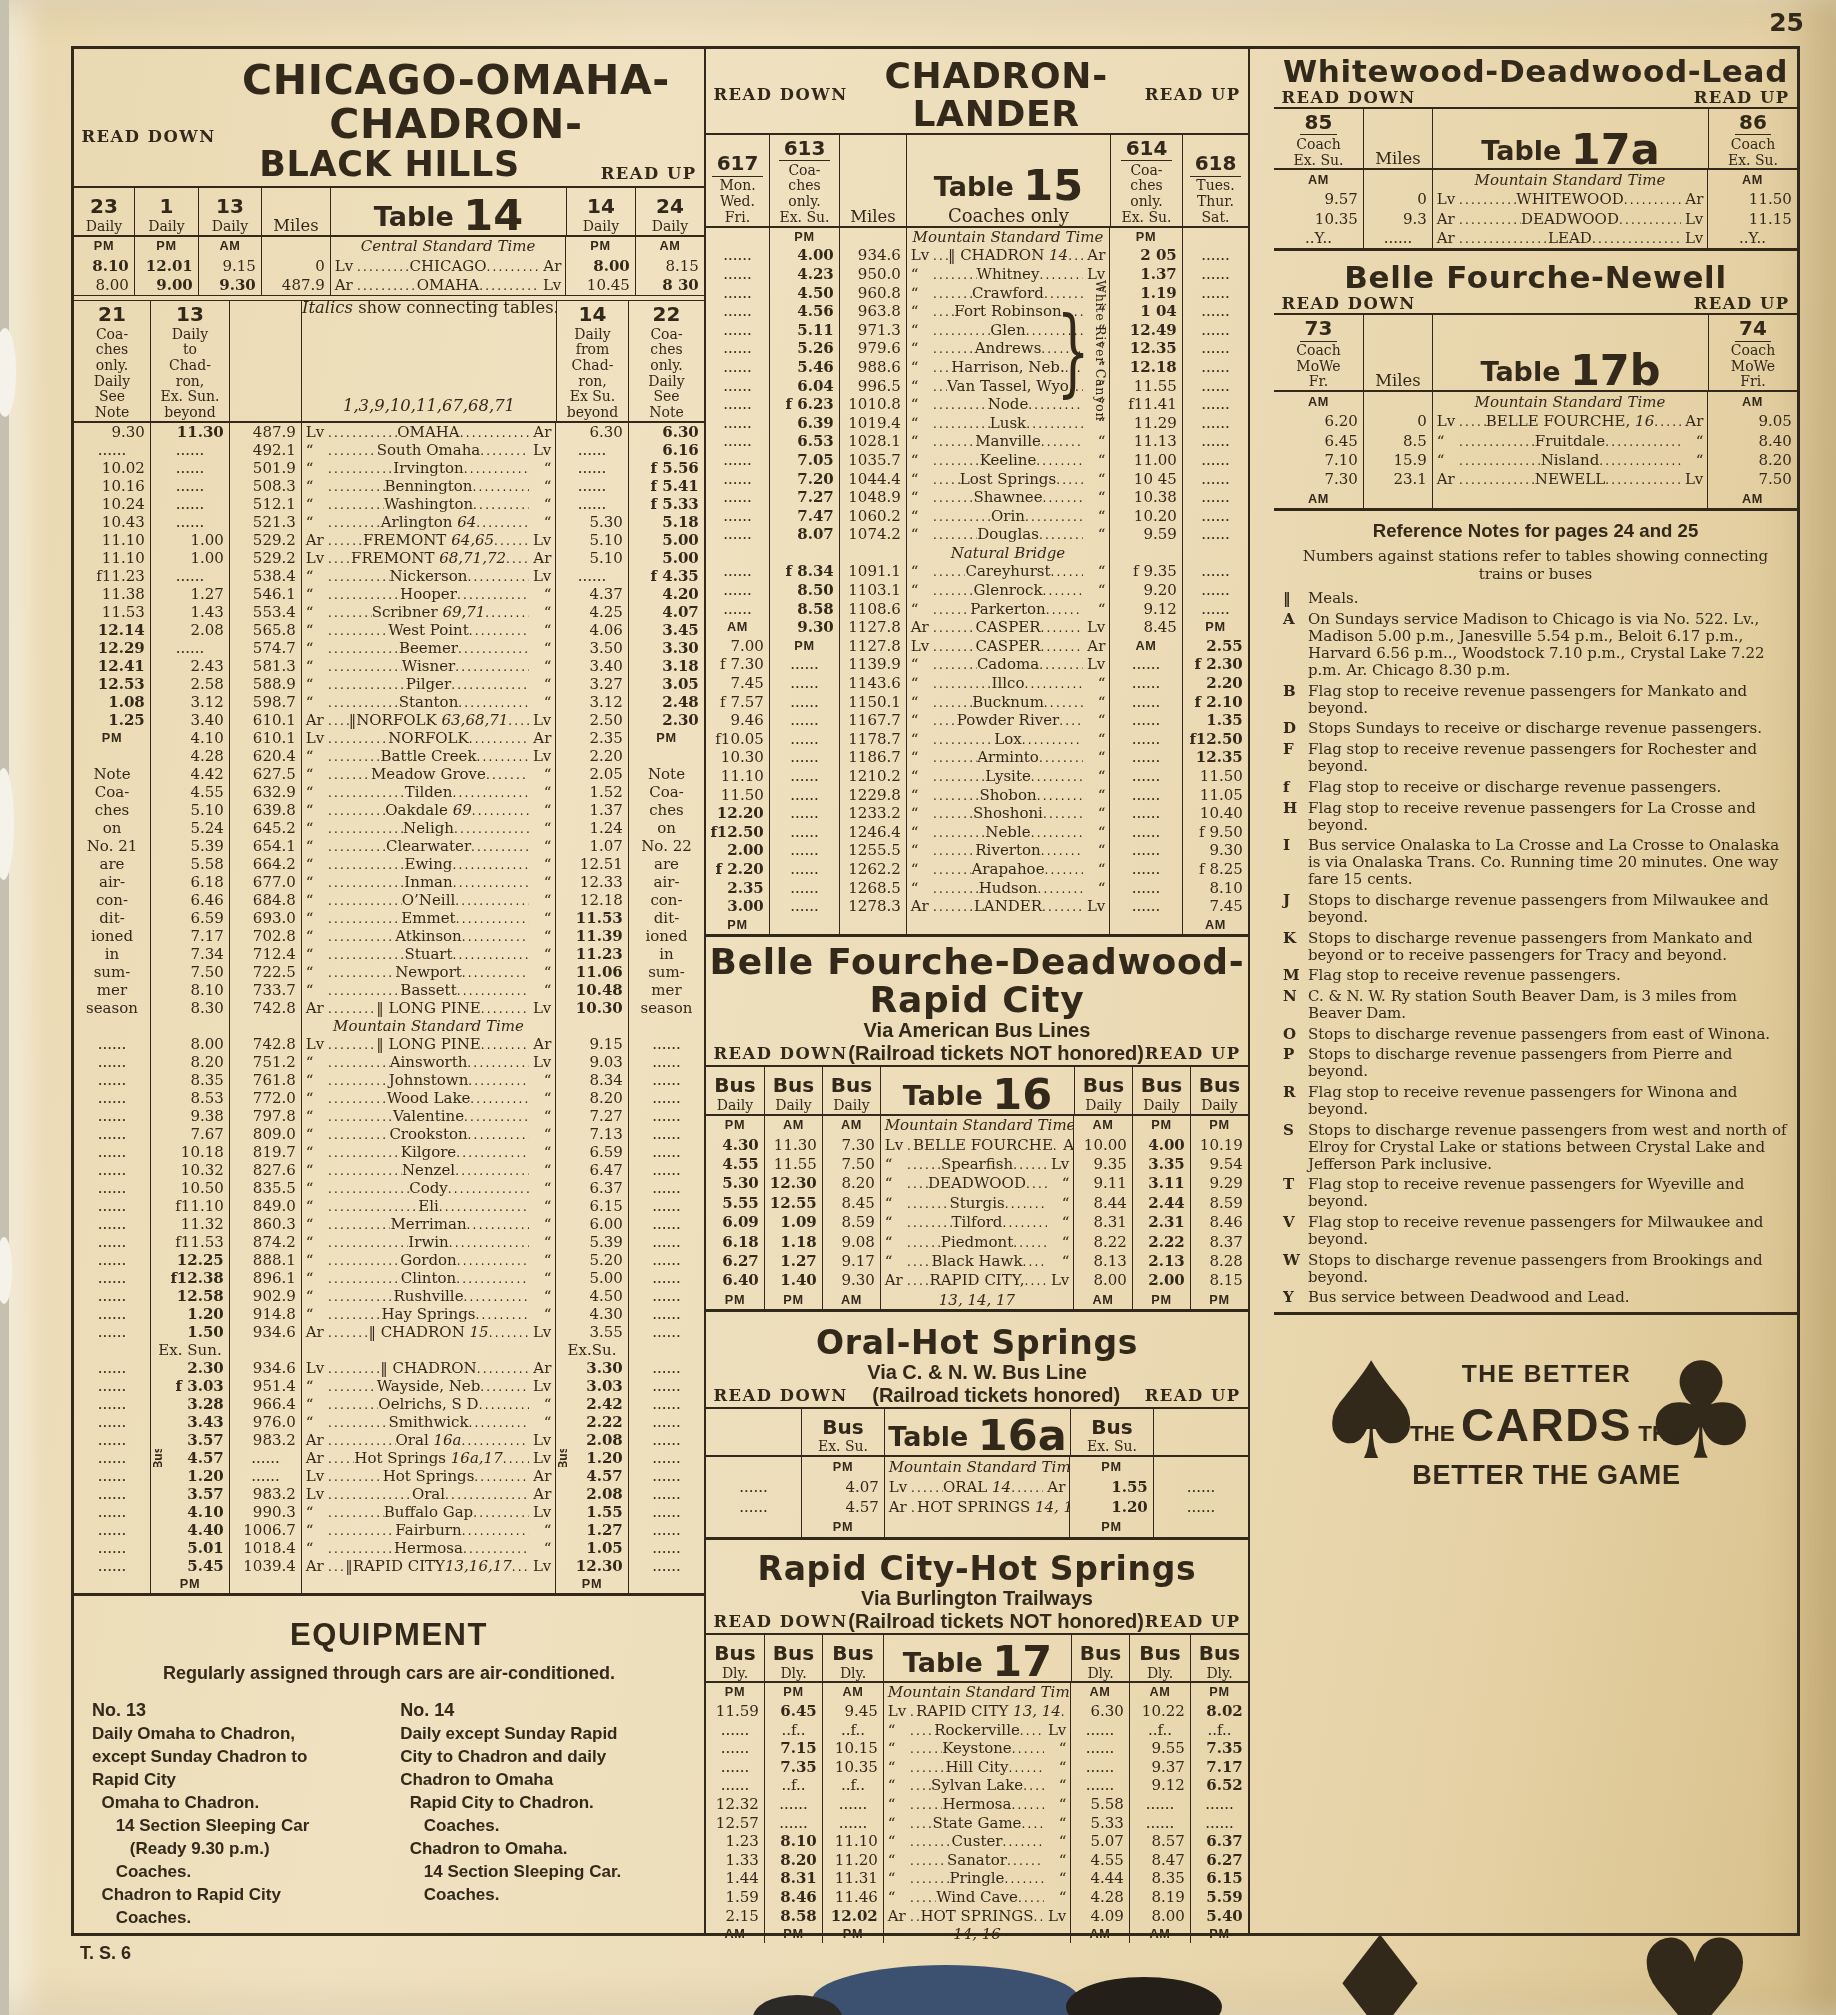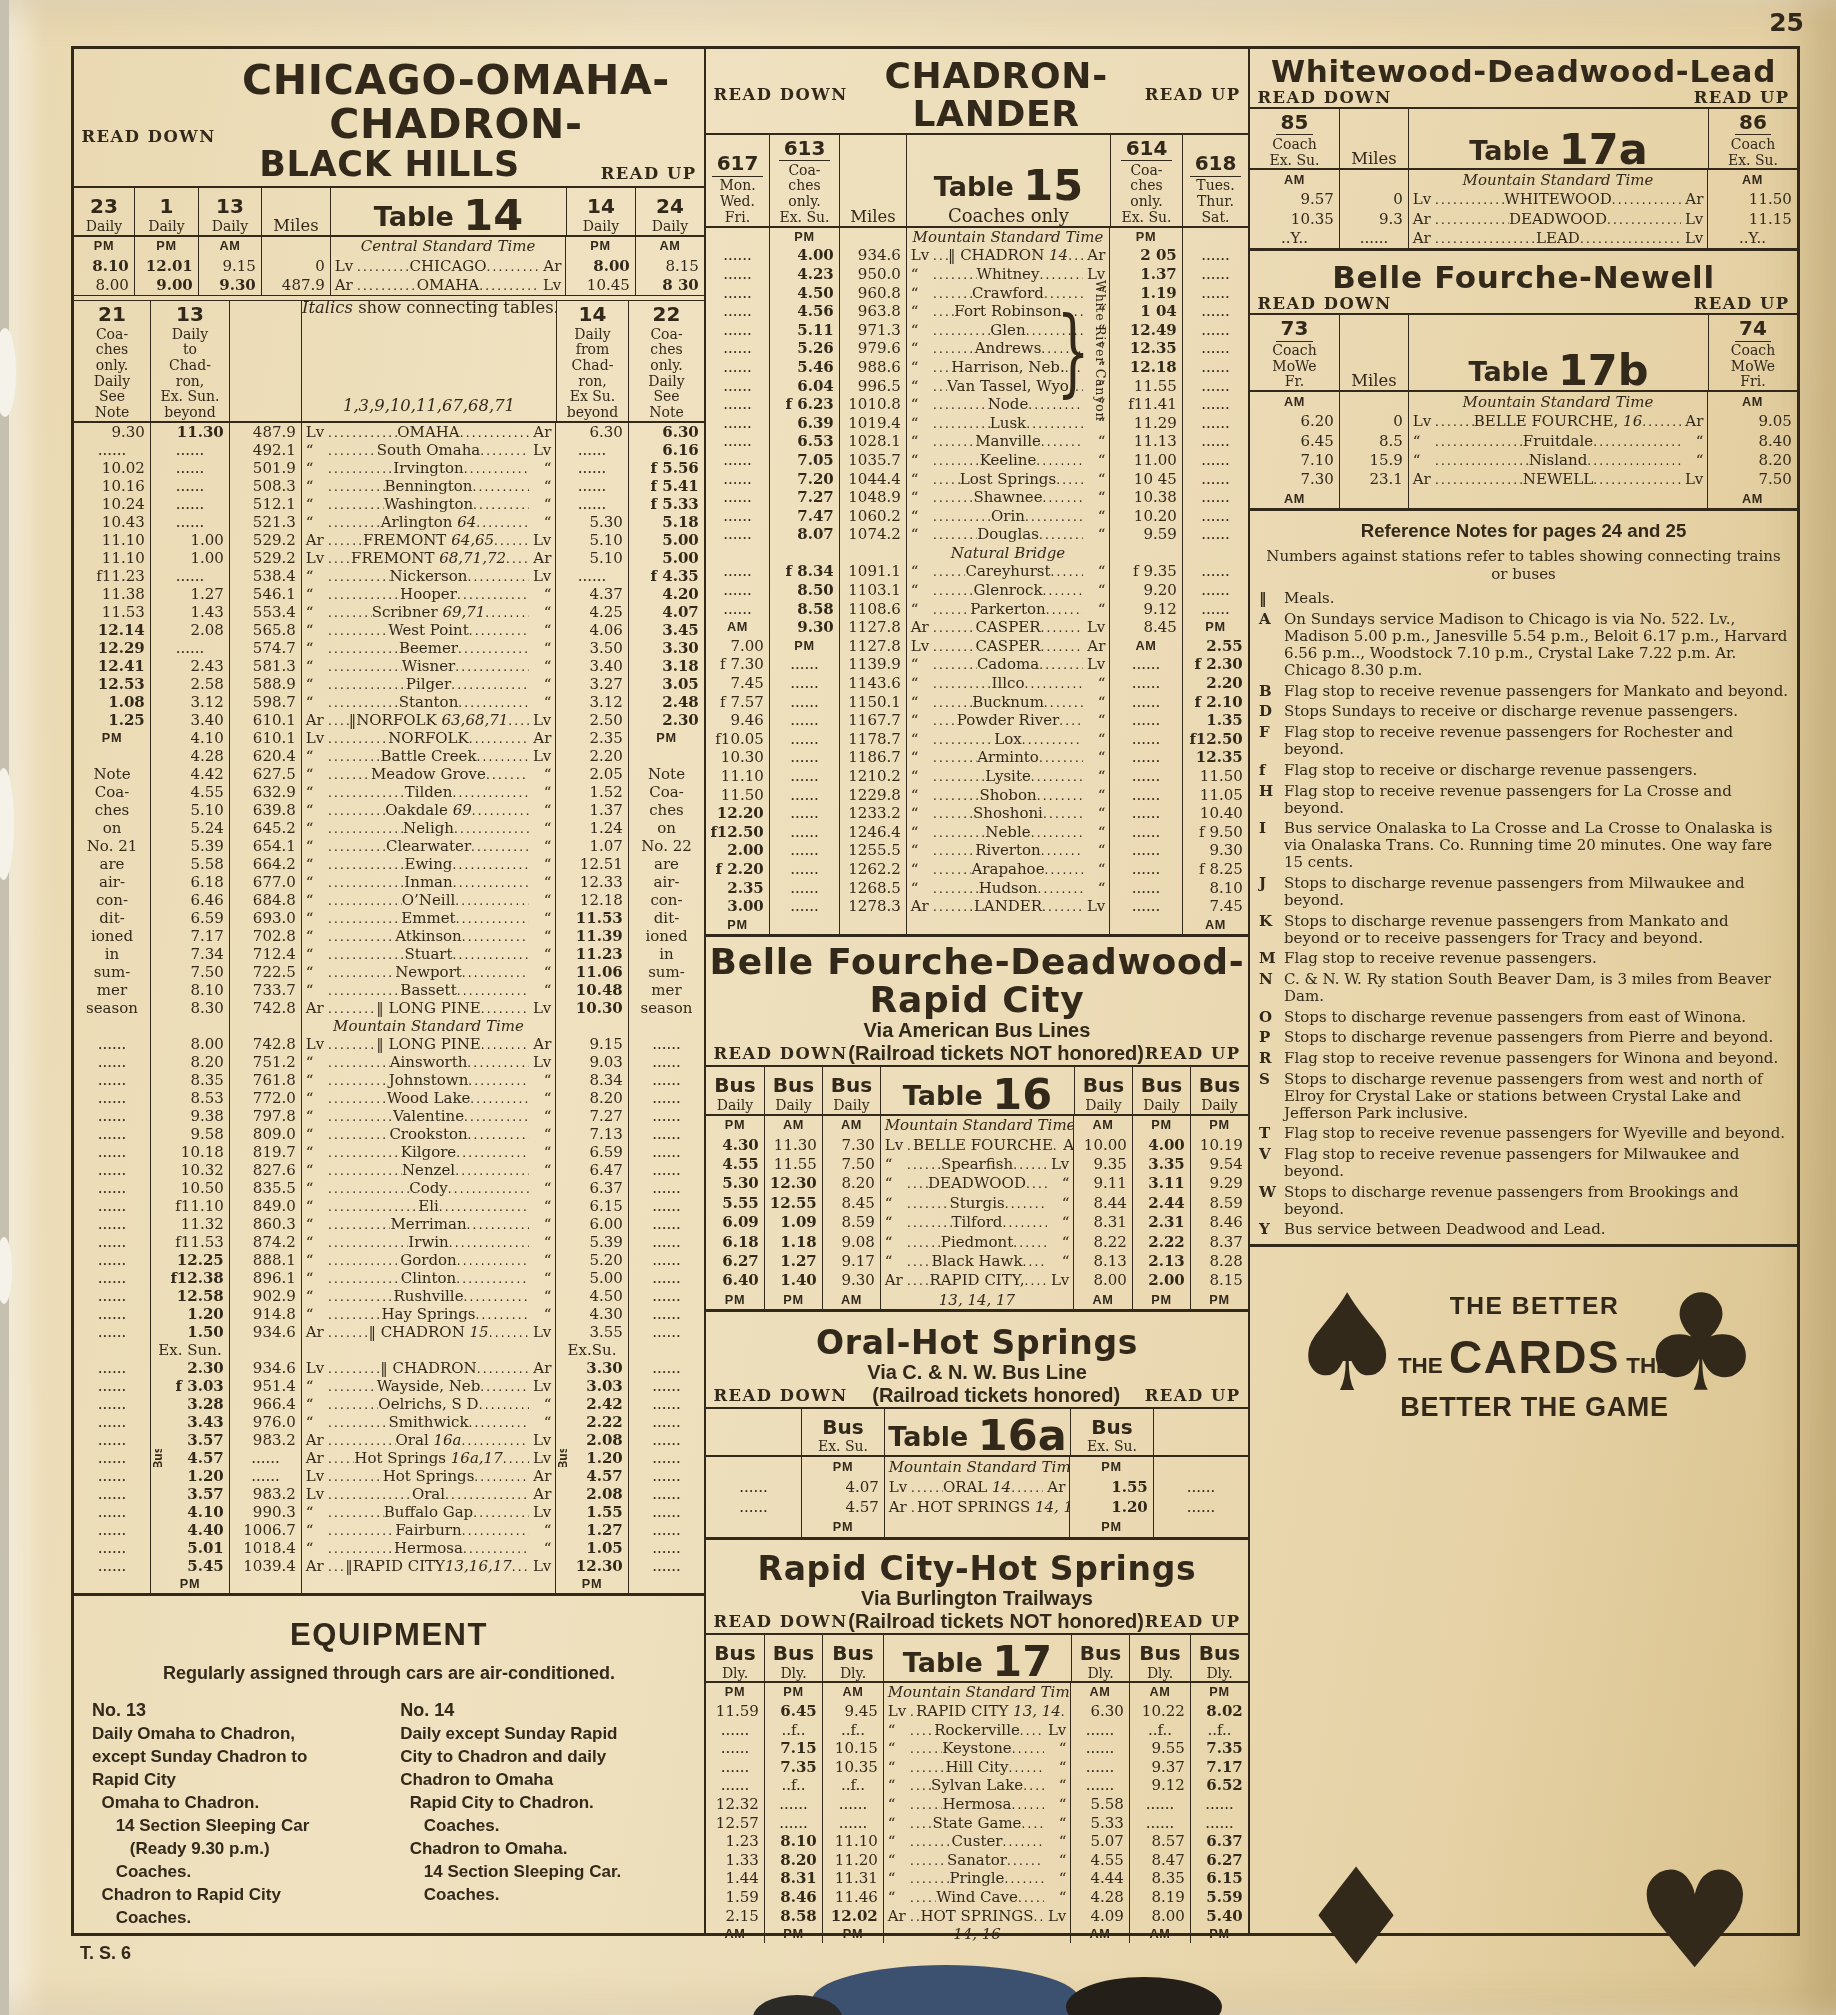--- a/index.html
+++ b/index.html
@@ -8,21 +8,21 @@
         font-family:"DejaVu Serif",serif;color:var(--ink);}
   #paper{position:absolute;left:9px;top:0;right:0;bottom:0;
          background:linear-gradient(100deg,#e9d8b0 0%,#f0e2c1 30%,#ecdcb8 55%,#e6d2a6 80%,#d9c28e 97%);
          box-shadow:inset -30px 0 45px rgba(120,90,40,.25), inset 18.6px 0 26px rgba(255,255,255,.5);}
   .tear{position:absolute;background:#f5f2ea;border-radius:50%;}
   #pageno{position:absolute;top:7.5px;right:33px;font:bold 25px "DejaVu Sans",sans-serif;}
   #sheet{position:absolute;left:71px;top:46px;width:1723px;height:1884px;border:3.7px solid var(--ink);display:flex;}
   .col{position:relative;}
   #c1{width:630px;}
   #c2{width:542px;border-left:2.2px solid var(--ink);border-right:2.2px solid var(--ink);}
-  #c3{flex:1;}
+  #c3{flex:1;padding-left:24px;}
   
   .bigtitle{font-family:"DejaVu Sans",sans-serif;font-weight:bold;letter-spacing:0.7px;text-align:center;line-height:1.06;}
   .rd,.ru{font:bold 16.4px "DejaVu Serif",serif;letter-spacing:1.5px;white-space:nowrap;}
   .trow{display:flex;align-items:flex-end;padding:0 7.5px;}
   .trow .sp{flex:1;}
   .sub1{font:bold 20px "Liberation Sans",sans-serif;text-align:center;}
   .sub2{font:bold 20px "Liberation Sans",sans-serif;text-align:center;}
   
   .grid{display:grid;}
   .cell{display:flex;align-items:center;border-left:0.7px solid var(--ink);overflow:hidden;
@@ -710,21 +710,21 @@
             <div class="cell stc">
               <span class="pre">“</span>
               <span class="dots"></span>
               <span class="sname">Valentine</span>
               <span class="dots"></span>
               <span class="suf">“</span>
             </div>
             <div class="cell r">7.27</div>
             <div class="cell c">......</div>
             <div class="cell c0 c">......</div>
-            <div class="cell r">9.58</div>
+            <div class="cell r">7.67</div>
             <div class="cell r">809.0</div>
             <div class="cell stc">
               <span class="pre">“</span>
               <span class="dots"></span>
               <span class="sname">Crookston</span>
               <span class="dots"></span>
               <span class="suf">“</span>
             </div>
             <div class="cell r">7.13</div>
             <div class="cell c">......</div>

